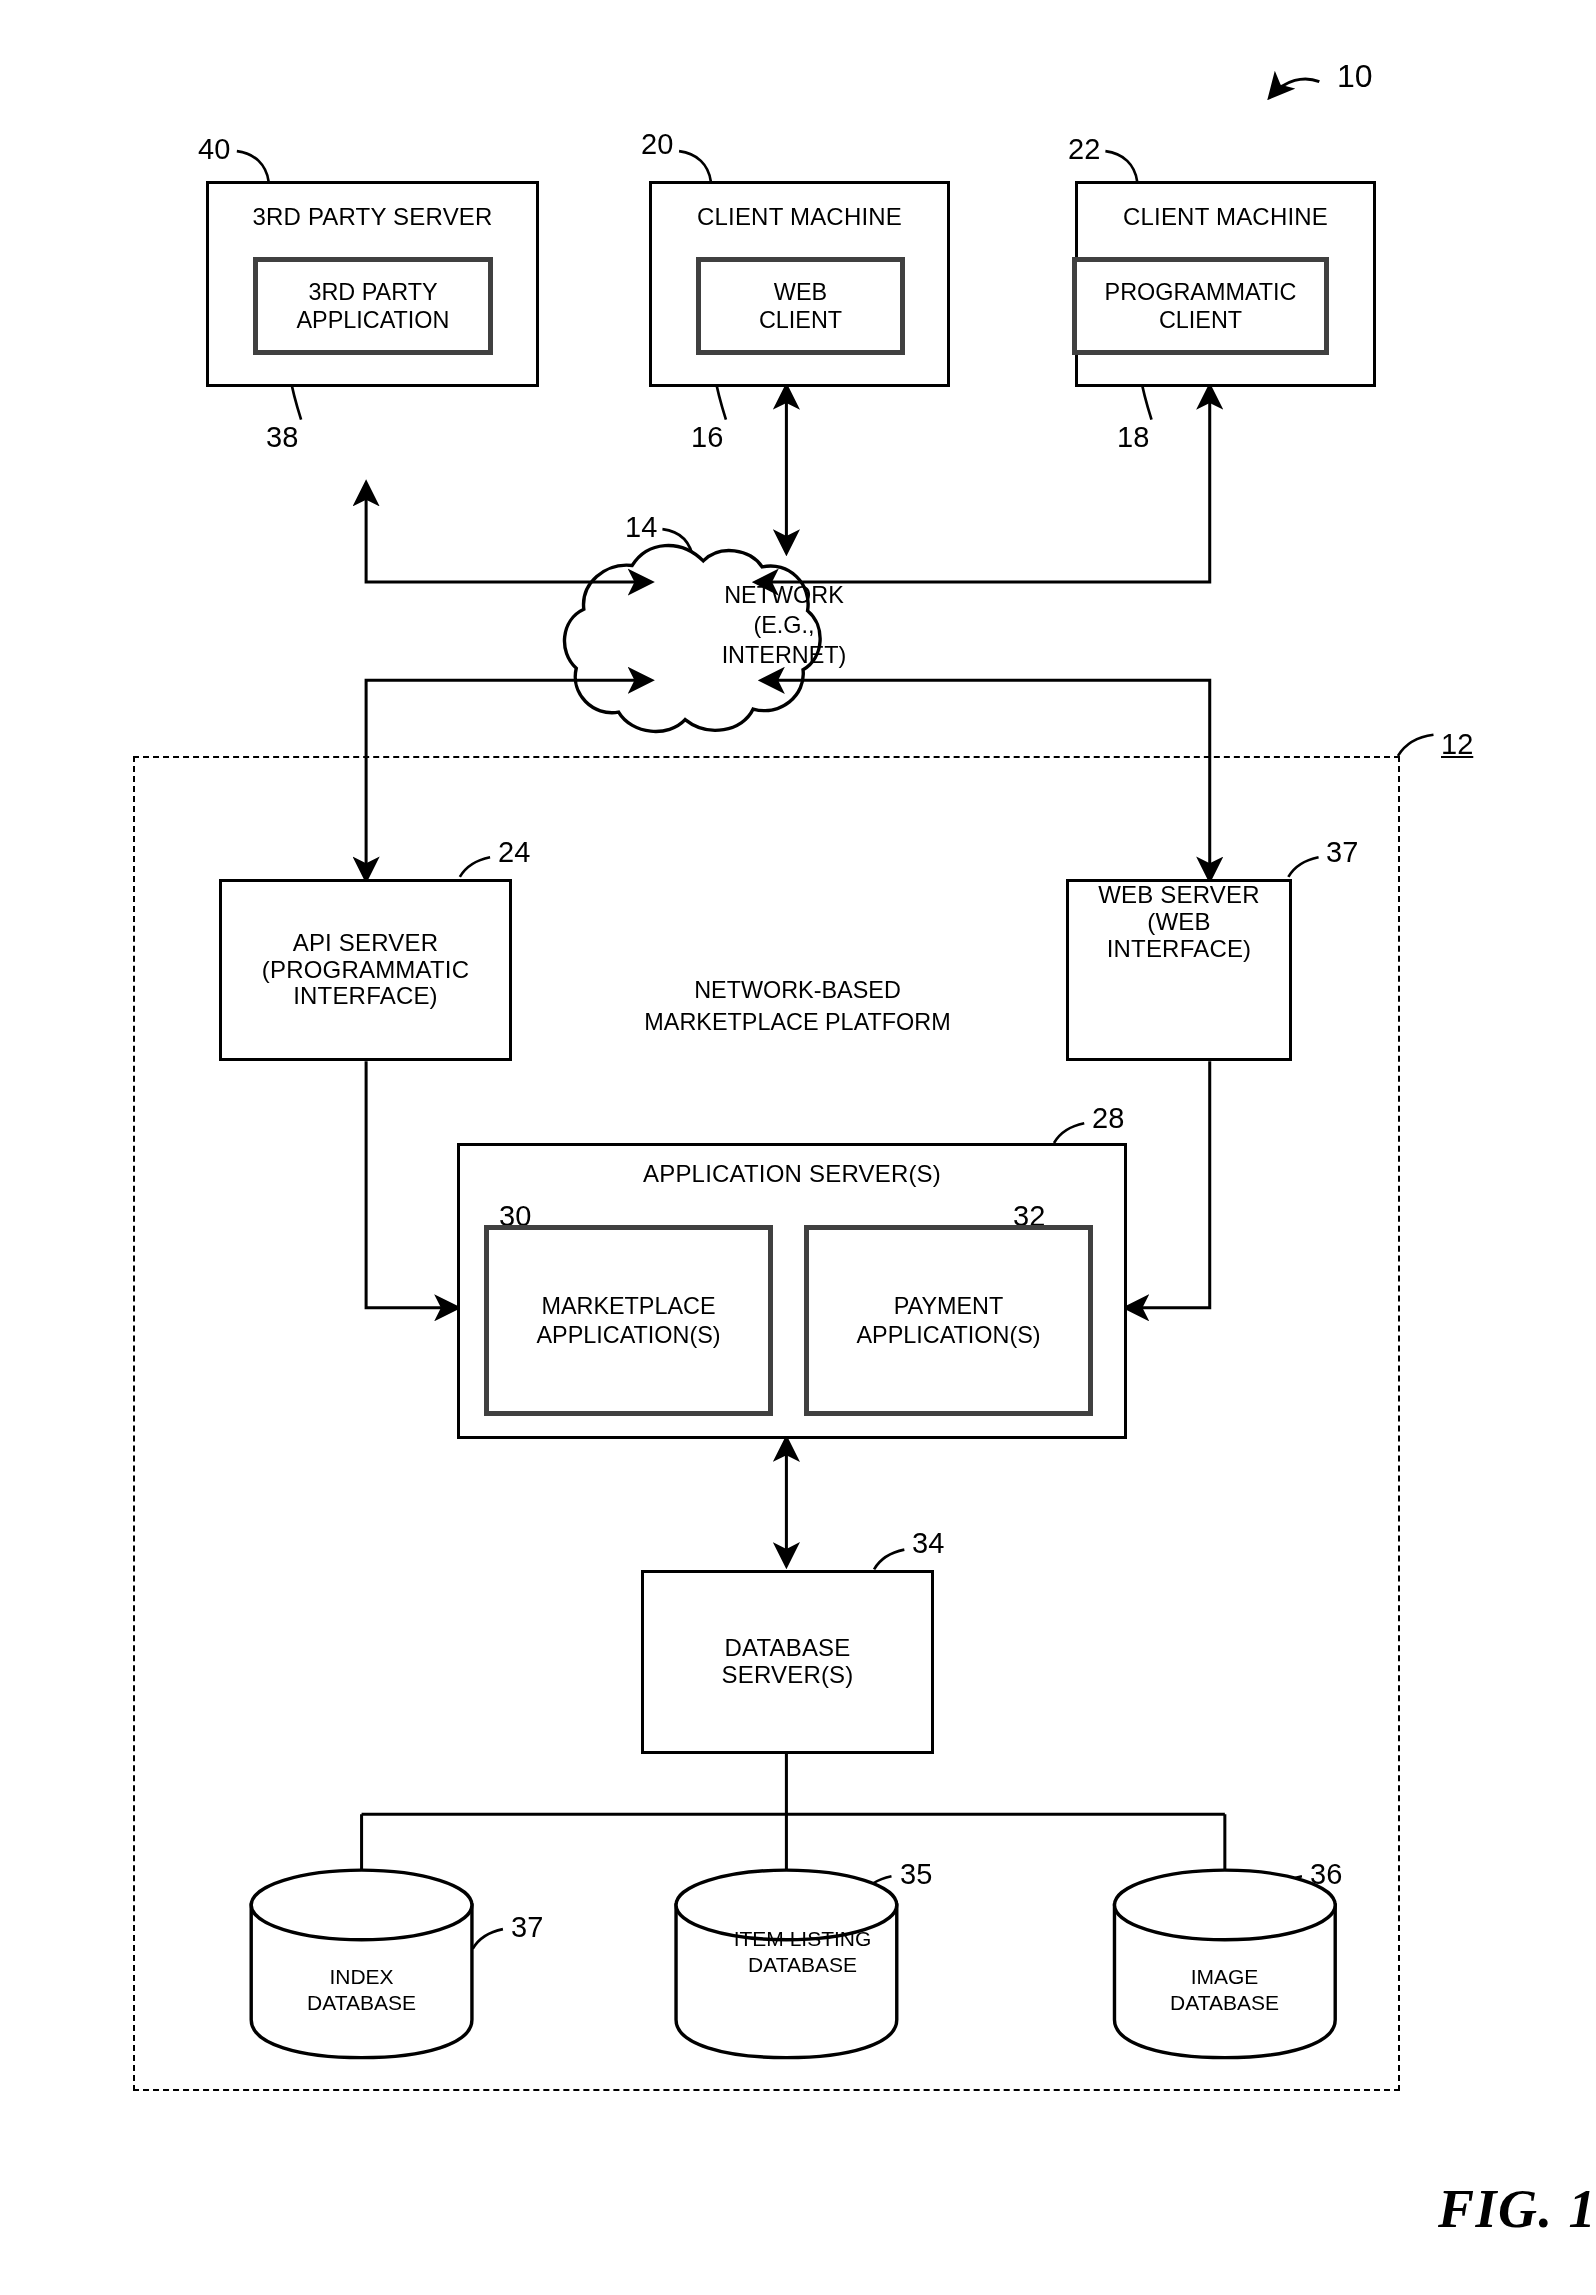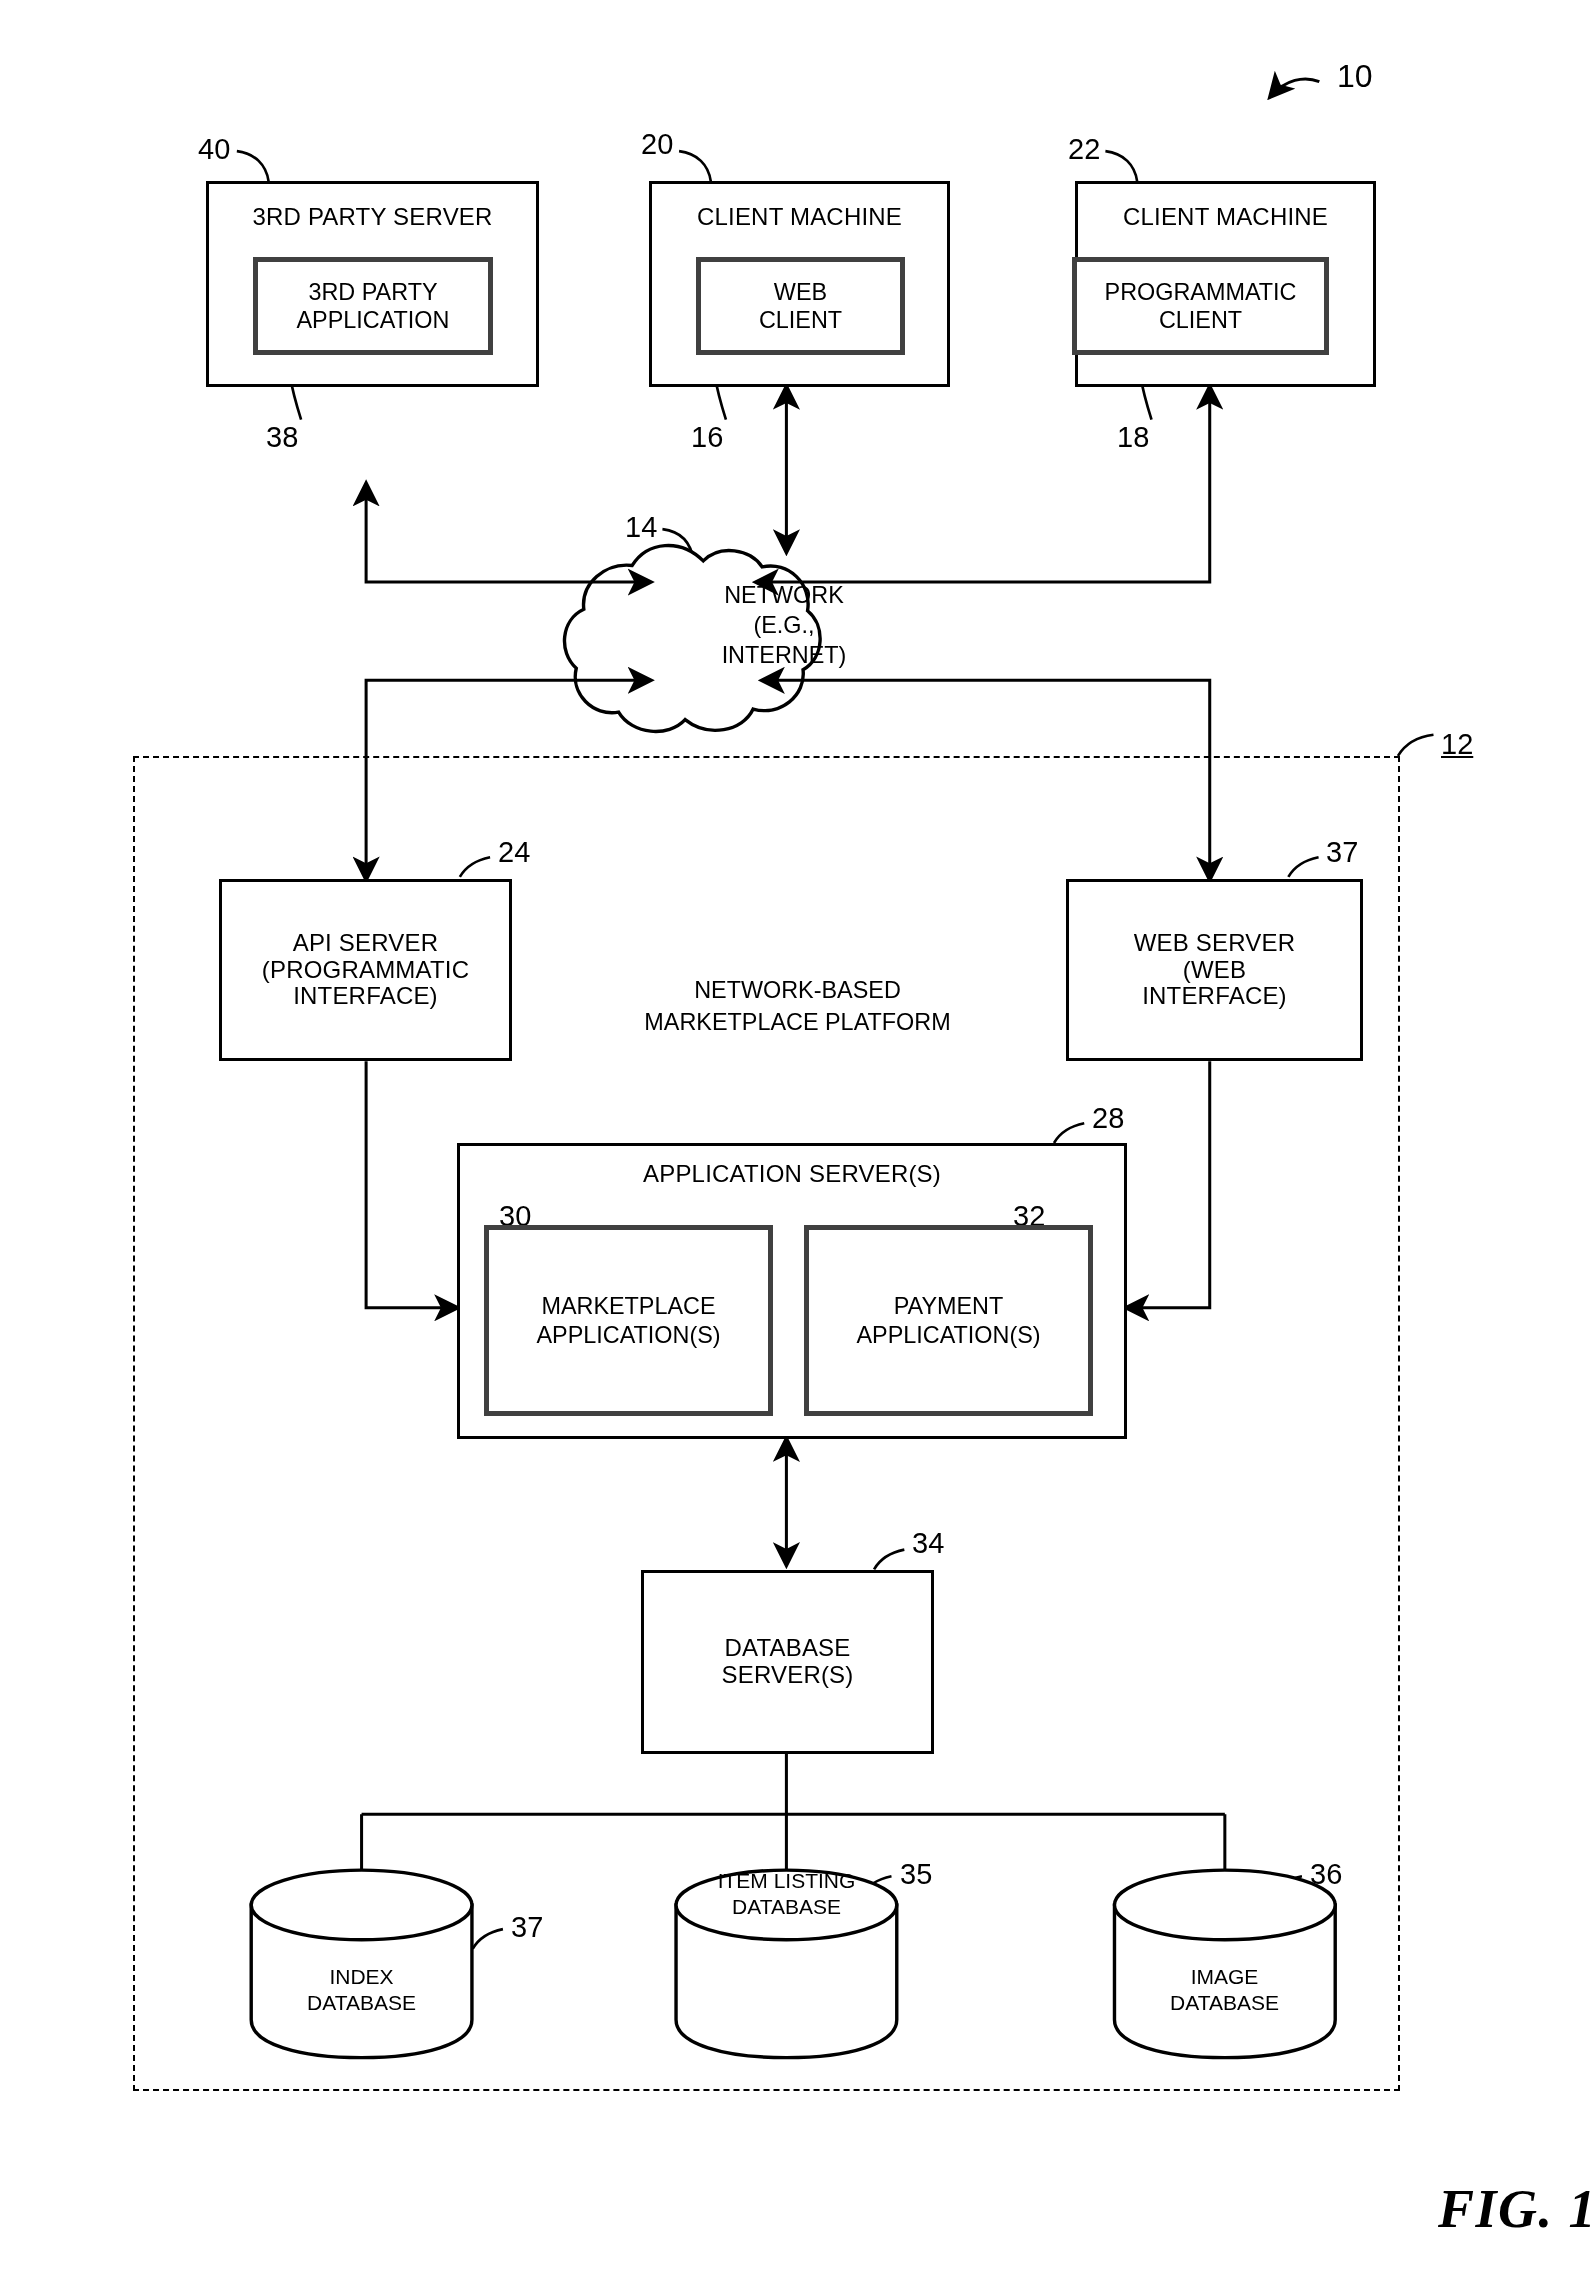--- a/index.html
+++ b/index.html
@@ -265,21 +265,21 @@
 MARKETPLACE PLATFORM</div>
 
   <div class="ref" style="left:498px; top:838px;">24</div>
   <div class="box" style="left:219px; top:879px; width:293px; height:182px; justify-content:center;">
     <div class="box-title t31">API SERVER
 (PROGRAMMATIC
 INTERFACE)</div>
   </div>
 
   <div class="ref" style="left:1326px; top:838px;">37</div>
-  <div class="box" style="left:1066px; top:879px; width:297px; height:182px; justify-content:center;">
+  <div class="box" style="left:1066px; top:879px; width:226px; height:182px; ">
     <div class="box-title t31">WEB SERVER
 (WEB
 INTERFACE)</div>
   </div>
 
   <div class="ref" style="left:1092px; top:1104px;">28</div>
   <div class="box" style="left:457px; top:1143px; width:670px; height:296px;">
     <div class="box-title t31" style="margin-top:15px;">APPLICATION SERVER(S)</div>
   </div>
 
@@ -299,21 +299,21 @@
   <div class="box" style="left:641px; top:1570px; width:293px; height:184px; justify-content:center;">
     <div class="box-title t31">DATABASE
 SERVER(S)</div>
   </div>
 
   <div class="ref" style="left:511px; top:1913px;">37</div>
   <div class="cyl-label" style="left:251px; top:1964px; width:221px;">INDEX
 DATABASE</div>
 
   <div class="ref" style="left:900px; top:1860px;">35</div>
-  <div class="cyl-label" style="left:676px; top:1868px; width:221px;">ITEM LISTING
+  <div class="cyl-label" style="left:676px; top:1926px; width:221px;padding-left:16px;">ITEM LISTING
 DATABASE</div>
 
   <div class="ref" style="left:1310px; top:1860px;">36</div>
   <div class="cyl-label" style="left:1114px; top:1964px; width:221px;">IMAGE
 DATABASE</div>
 
   <div class="fig-caption" style="top:2178px;">FIG. 1</div>
 
 </div>
 

